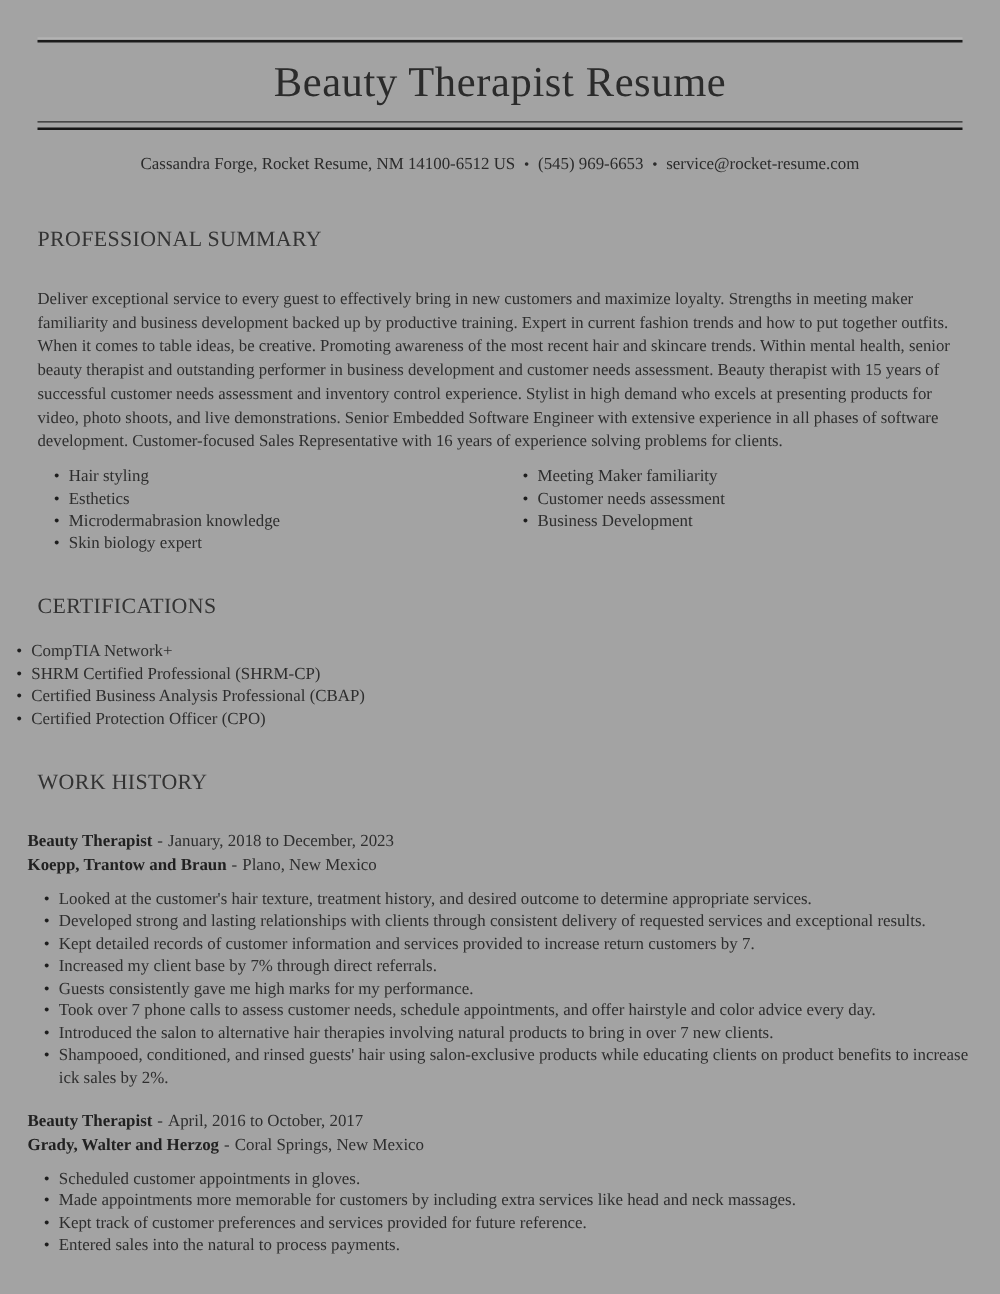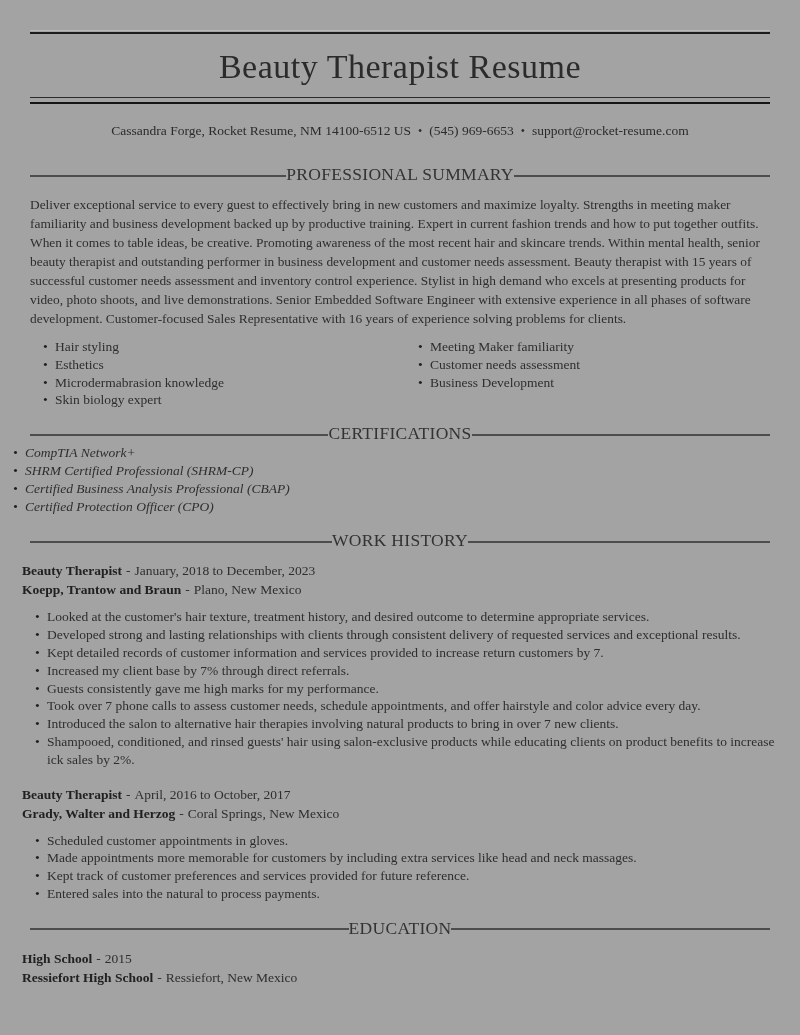--- a/index.html
+++ b/index.html
@@ -37,22 +37,24 @@
   .contact {
     margin: 18px 30px 0;
     text-align: center;
     font-size: 13.5px;
     line-height: 17px;
     color: #2b2b2b;
   }
   .contact .dot { margin: 0 7px; font-size: 12px; color: #2b2b2b; }
   .section-header {
     display: flex;
-    align-items: center;
+    align-items: flex-start;
     margin: 24px 30px 0;
+    gap: 13px;
+    flex-direction: column;
   }
   .section-header .line {
     flex: 1;
     height: 0;
     border-top: 2px solid #4d4d4d;
     margin-top: 2px;
   }
   .section-header .label {
     font-size: 17.5px;
     line-height: 21px;
@@ -88,41 +90,41 @@
     left: 0;
     top: 0;
     color: #1d1d1d;
   }
   .skills-cols {
     display: flex;
     margin: 10px 30px 0;
   }
   .skills-cols ul:first-child { flex: 0 0 362px; }
   .skills-cols ul:last-child  { flex: 1; }
-  .plain-list { margin: 10px 30px 0; font-style: italic; }
+  .plain-list { margin: 10px 30px 0; }
   .entry { margin: 10px 22px 0; }
   .entry.job2 { margin-top: 16px; }
   .entry-line { font-size: 13.5px; line-height: 19px; color: #2e2e2e; }
   .entry-line .bold { font-weight: 700; color: #212121; }
   .entry-line .sep { margin: 0 4px; }
   .entry ul.bullets { margin-top: 9px; }
 </style>
 </head>
 <body>
 
 <div class="page">
 
   <div class="rule-top"></div>
 
   <h1 class="doc-title">Beauty Therapist Resume</h1>
 
   <div class="rule-double"></div>
 
   <div class="contact">
-    <span>Cassandra Forge, Rocket Resume, NM 14100-6512 US</span><span class="dot">•</span><span>(545) 969-6653</span><span class="dot">•</span><span>support@rocket-resume.com</span>
+    <span>Cassandra Forge, Rocket Resume, NM 14100-6512 US</span><span class="dot">•</span><span>(545) 969-6653</span><span class="dot">•</span><span>service@rocket-resume.com</span>
   </div>
 
   <div class="section-header">
     <span class="line"></span>
     <span class="label">PROFESSIONAL SUMMARY</span>
     <span class="line"></span>
   </div>
 
   <p class="summary-text">Deliver exceptional service to every guest to effectively bring in new customers and maximize loyalty. Strengths in meeting maker familiarity and business development backed up by productive training. Expert in current fashion trends and how to put together outfits. When it comes to table ideas, be creative. Promoting awareness of the most recent hair and skincare trends. Within mental health, senior beauty therapist and outstanding performer in business development and customer needs assessment. Beauty therapist with 15 years of successful customer needs assessment and inventory control experience. Stylist in high demand who excels at presenting products for video, photo shoots, and live demonstrations. Senior Embedded Software Engineer with extensive experience in all phases of software development. Customer-focused Sales Representative with 16 years of experience solving problems for clients.</p>
 

